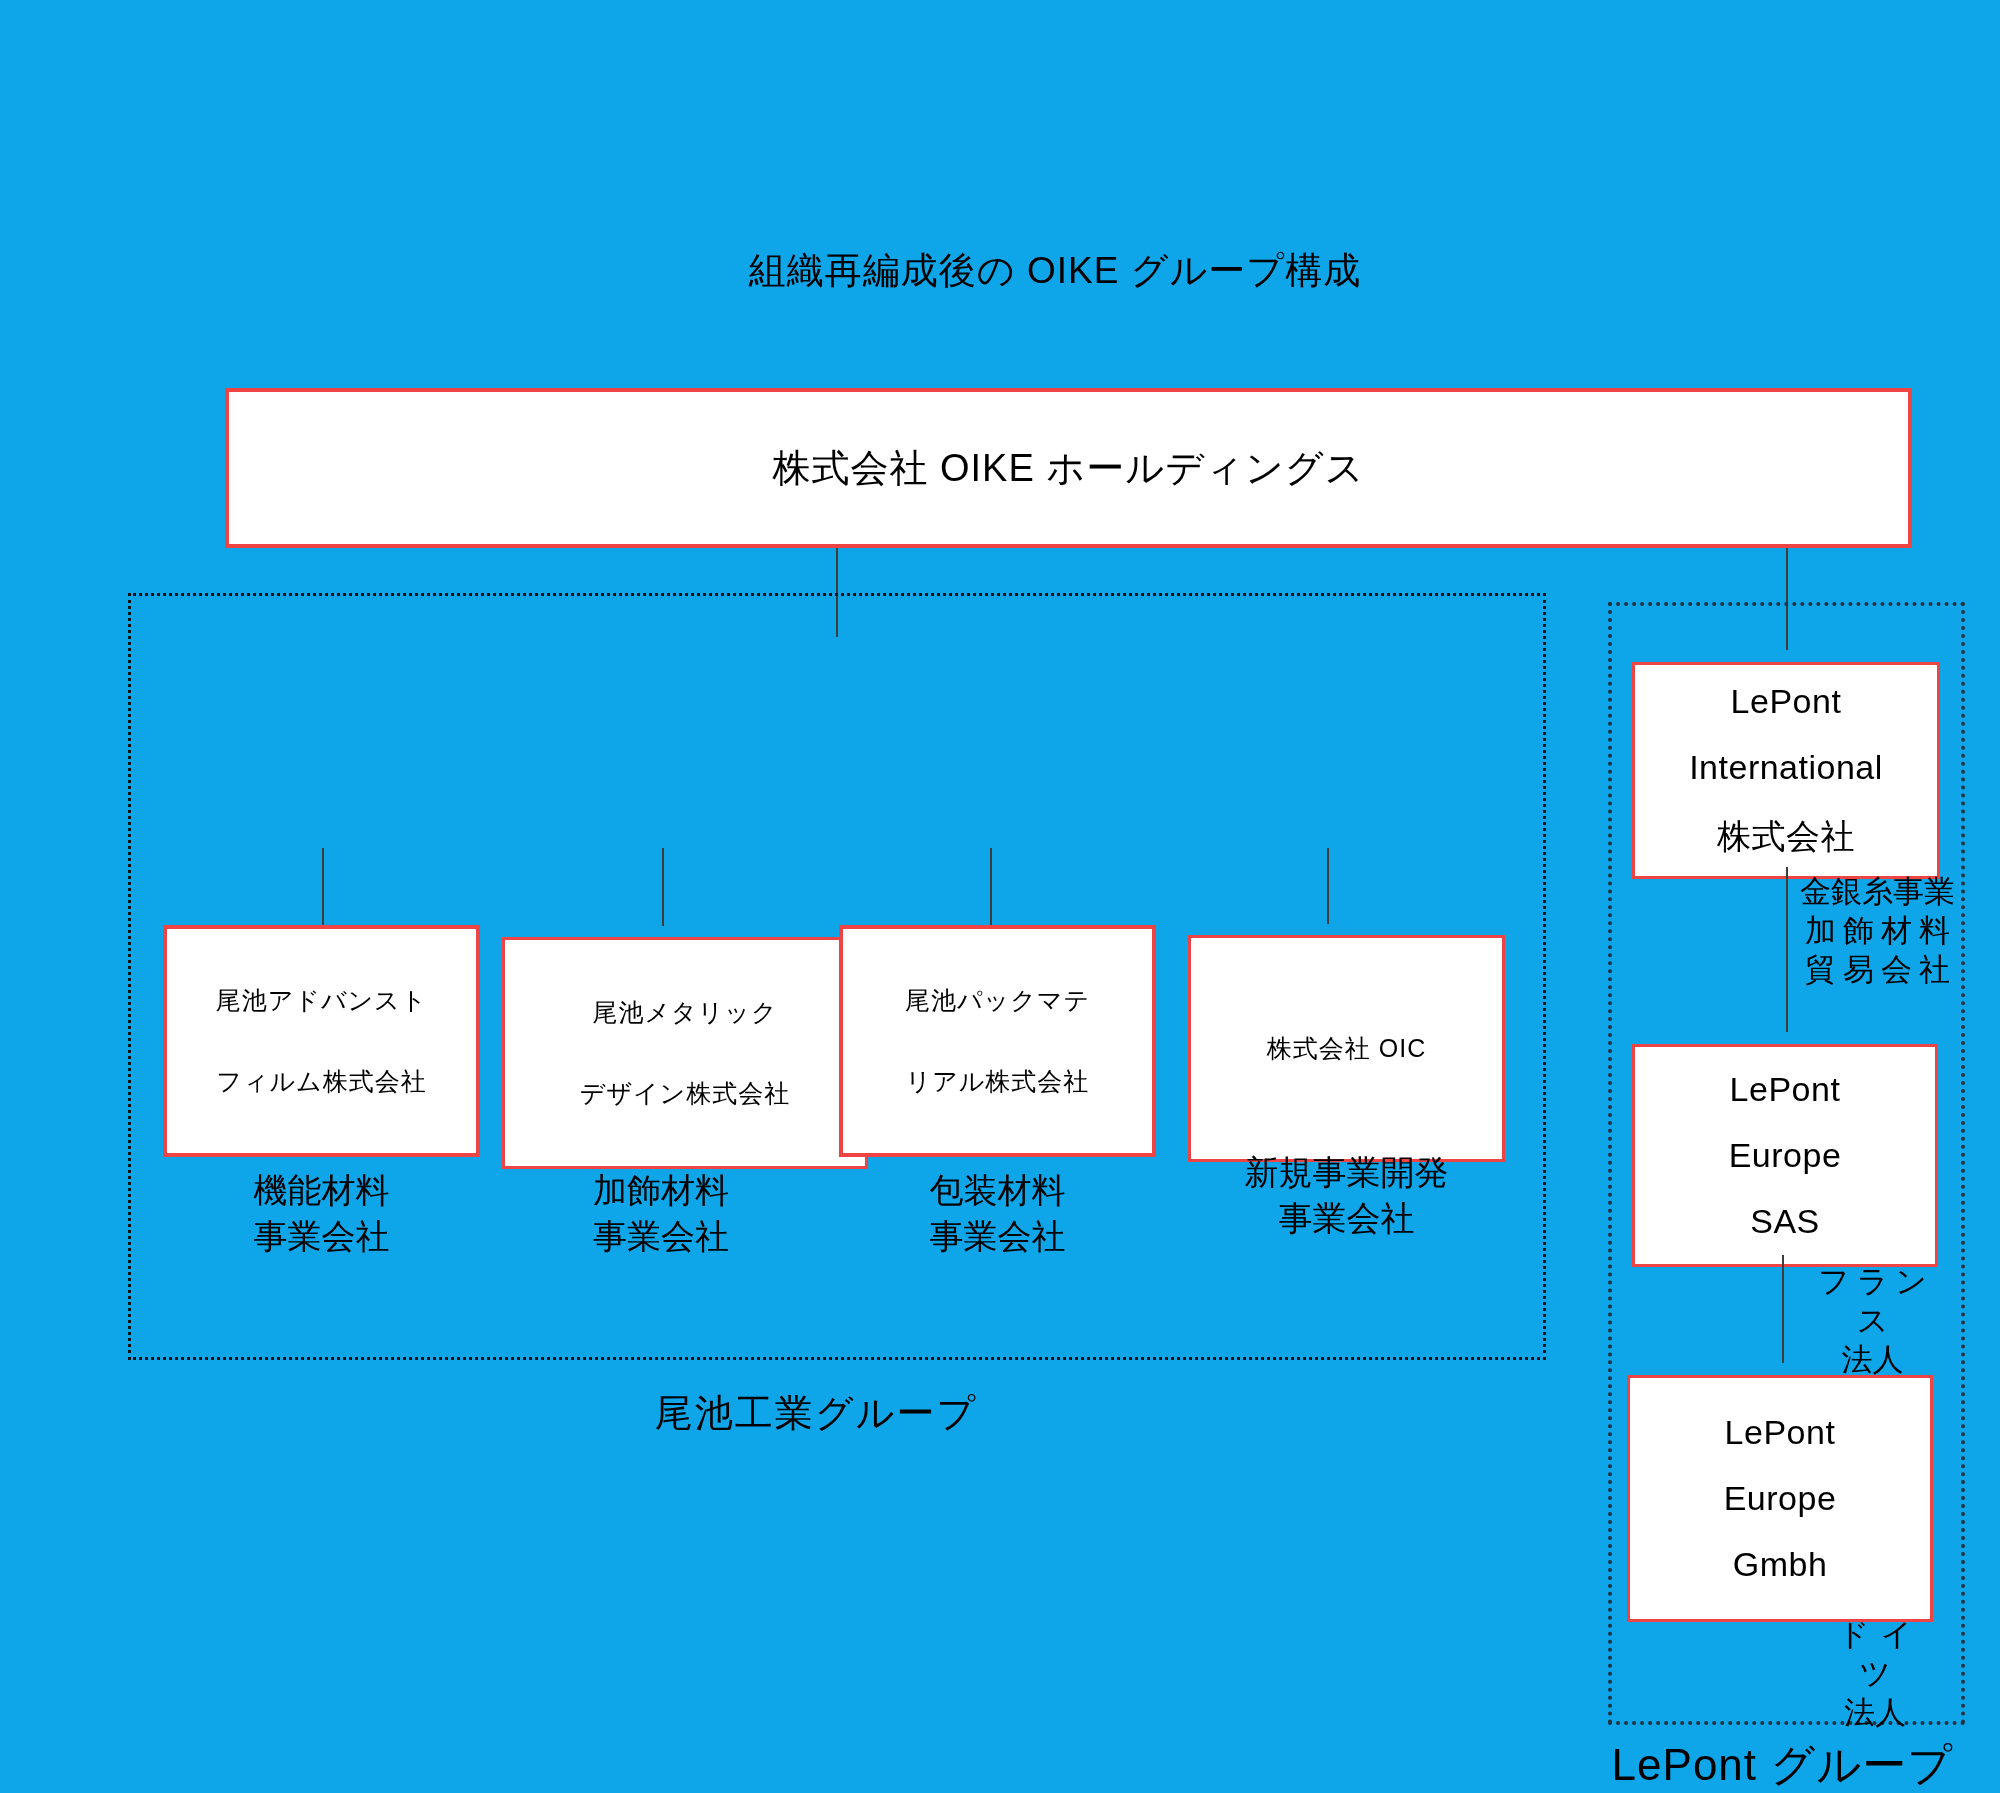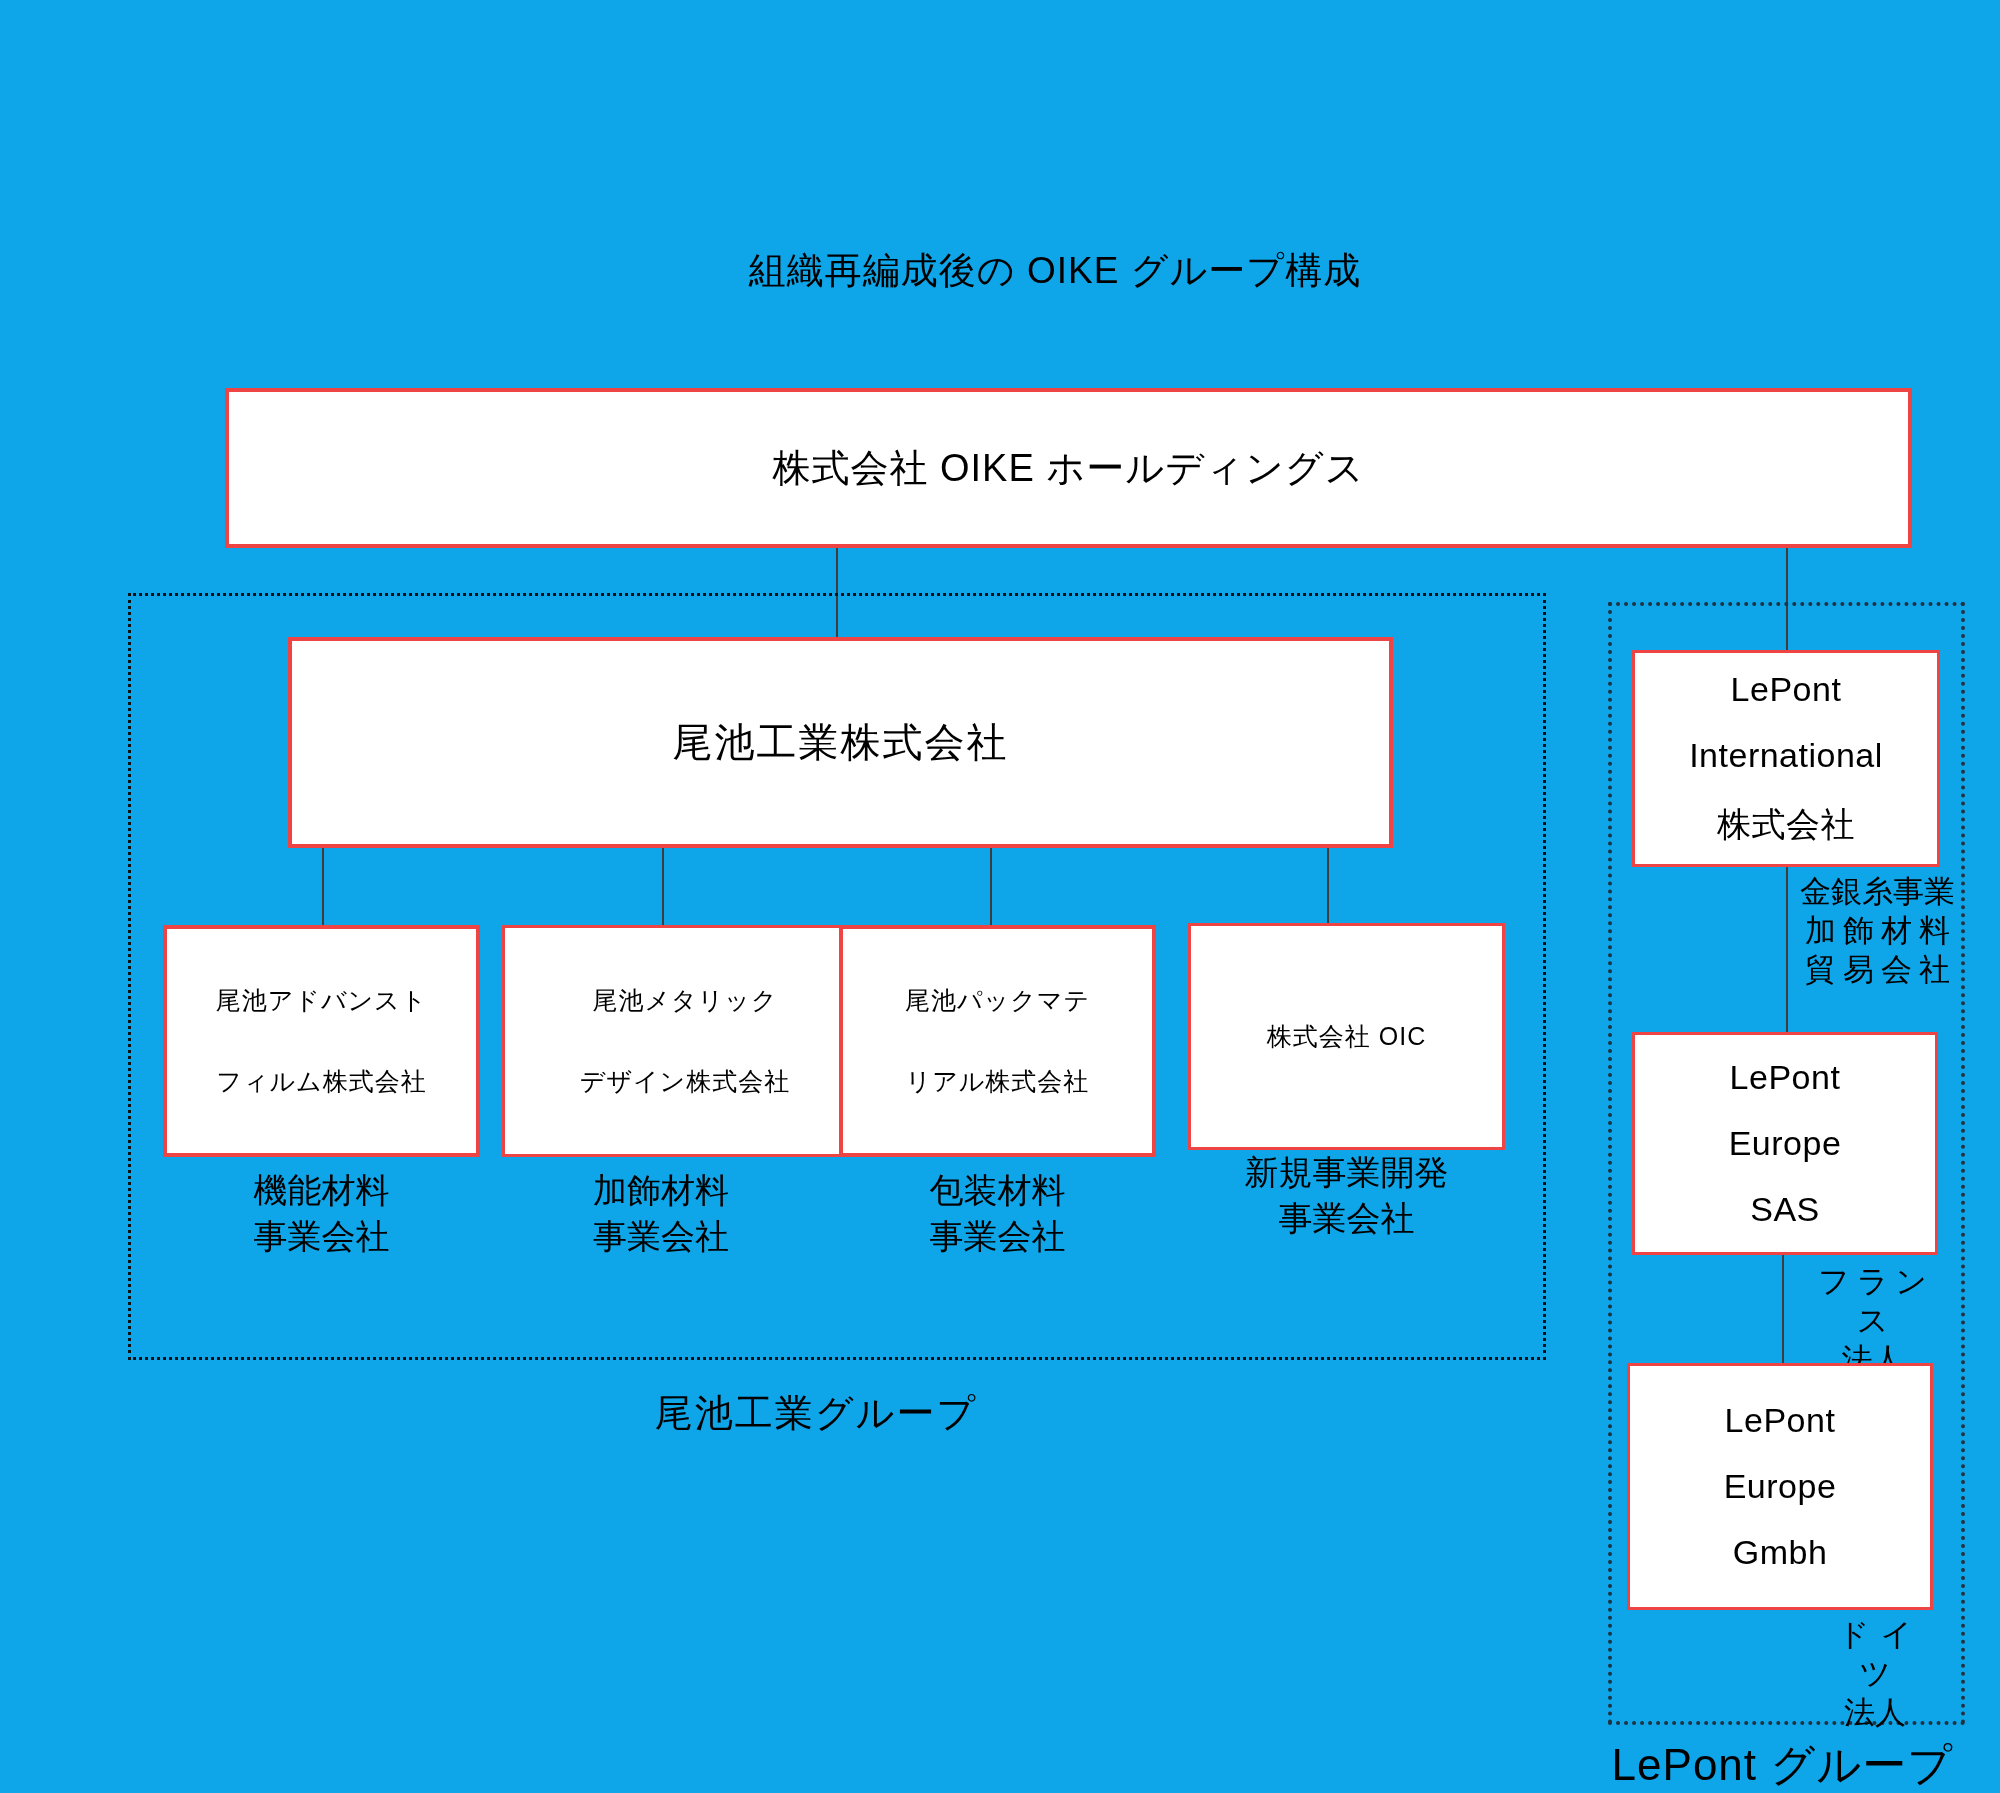--- a/index.html
+++ b/index.html
@@ -1,21 +1,21 @@
 <!DOCTYPE html>
 <html><head>
 <meta charset="utf-8">
 <style>
   html,body{margin:0;padding:0;background:#ffffff;}
   .canvas{position:relative;width:2000px;height:1793px;background:#0ea5e9;color:#000;
           font-family:"Liberation Sans","DejaVu Sans",sans-serif;overflow:hidden;}
   .box{position:absolute;box-sizing:border-box;border:4px solid #ef4444;background:#fff;
        display:flex;flex-direction:column;align-items:center;justify-content:center;
        text-align:center;}
-  .box.thin{border-width:3px;}
+  .box.thin{border-width:3px;margin-top:12px;}
   .vline{position:absolute;width:2px;background:#3d3d3d;}
   .group-border{position:absolute;box-sizing:border-box;background:transparent;}
   .left-border{border:3px dotted #111111;}
   .right-border{border:4px dotted #213240;}
   .title{position:absolute;text-align:center;font-size:37px;font-weight:500;letter-spacing:1px;}
   .big-label{font-size:38px;letter-spacing:1px;}
   .parent-label{font-size:40px;letter-spacing:2px;}
   .child-box{font-size:25px;row-gap:48px;letter-spacing:1px;}
   .lepont-box{font-size:34px;row-gap:27px;letter-spacing:0.5px;}
   .serif{font-family:"Liberation Serif","DejaVu Serif",serif;}
@@ -36,23 +36,20 @@
 
   <div class="box big-label" style="left:225px;top:388px;width:1687px;height:160px;">
     <span>株式会社 OIKE ホールディングス</span>
   </div>
 
   <div class="vline" style="left:836px;top:548px;height:89px;"></div>
   <div class="vline" style="left:1786px;top:548px;height:102px;"></div>
 
   <div class="group-border left-border" style="left:128px;top:593px;width:1418px;height:767px;"></div>
 
-  <div class="box parent-label" style="left:288px;top:637px;width:1105px;height:211px;">
-    <span>尾池工業株式会社</span>
-  </div>
 
   <div class="vline" style="left:322px;top:848px;height:78px;"></div>
   <div class="vline" style="left:662px;top:848px;height:78px;"></div>
   <div class="vline" style="left:990px;top:848px;height:78px;"></div>
   <div class="vline" style="left:1327px;top:848px;height:76px;"></div>
 
   <div class="box child-box" style="left:163px;top:925px;width:317px;height:232px;">
     <span>尾池アドバンスト</span>
     <span>フィルム株式会社</span>
   </div>

